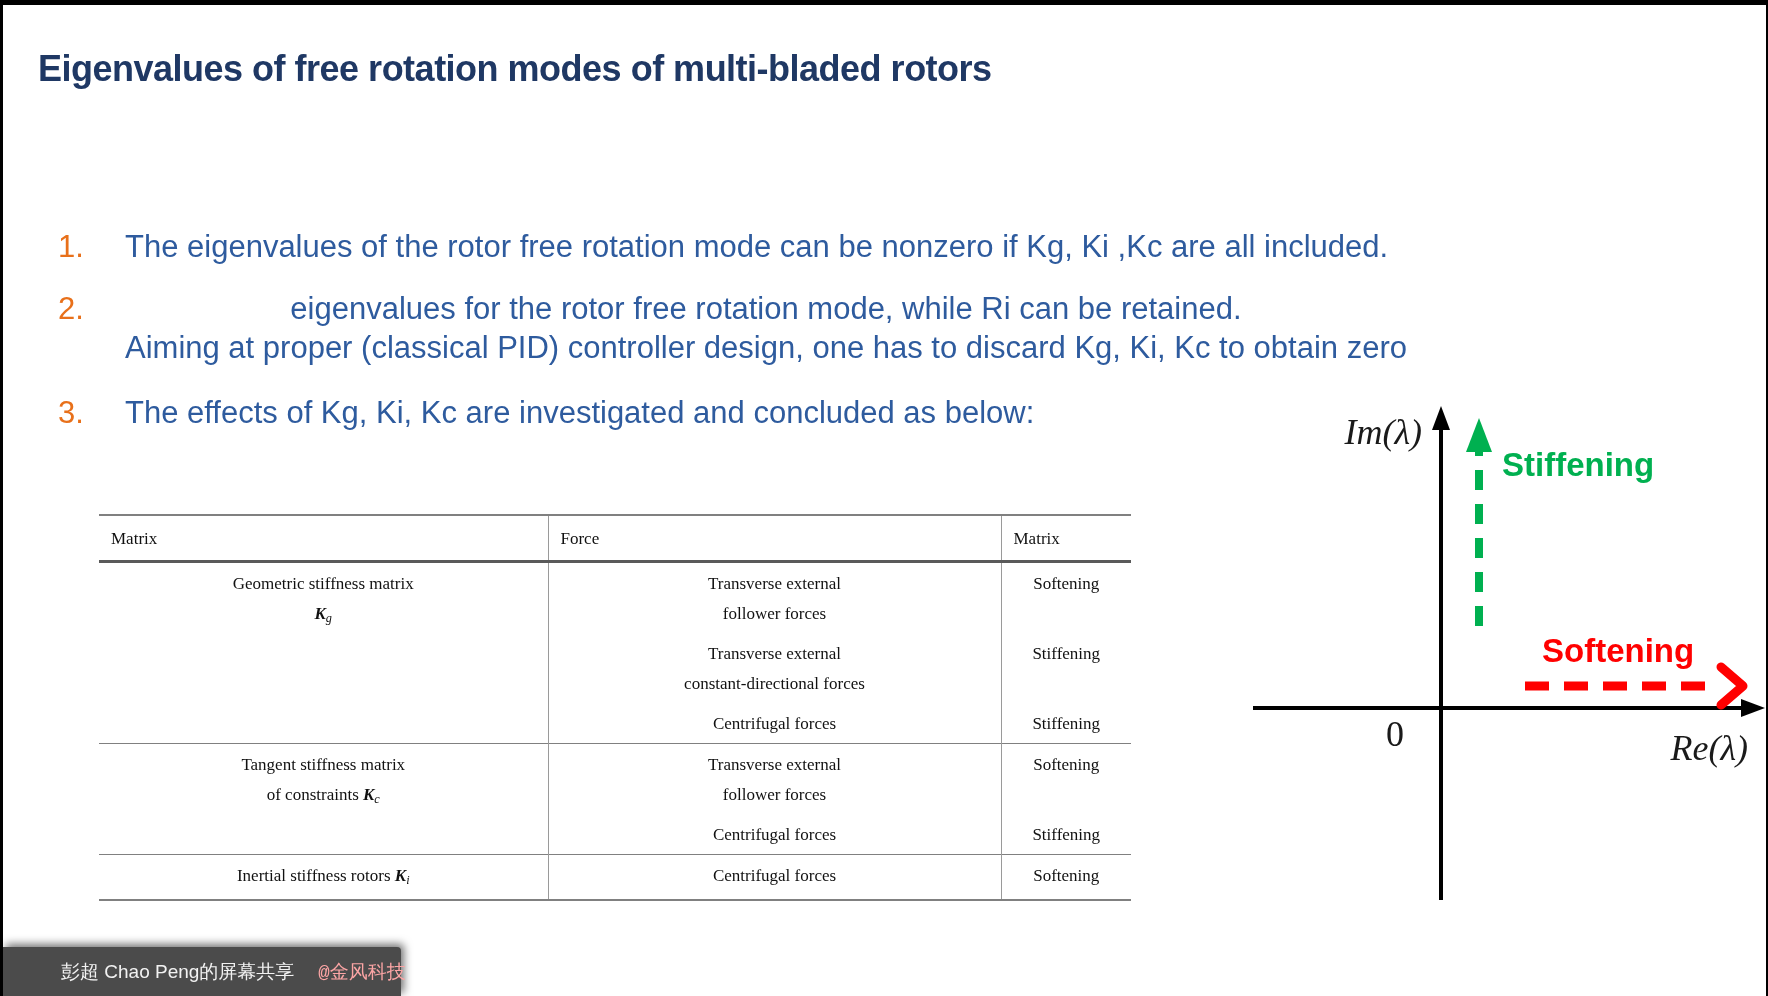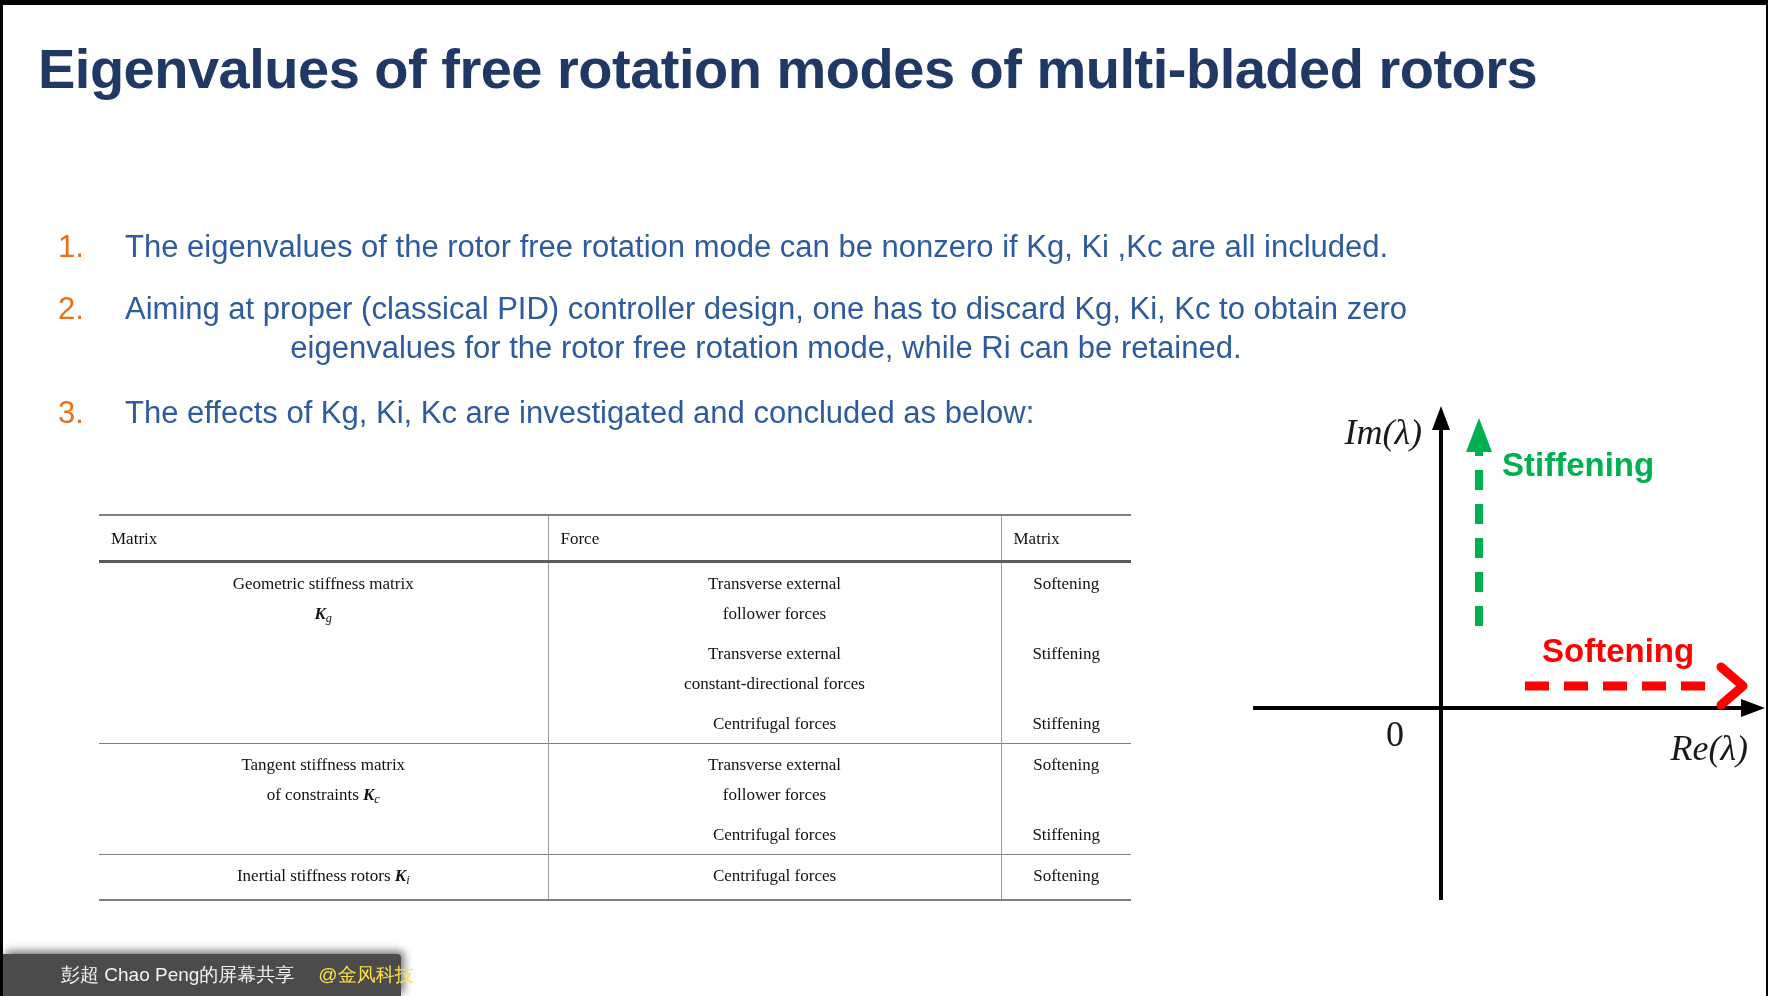--- a/index.html
+++ b/index.html
@@ -1,20 +1,20 @@
 <!DOCTYPE html>
 <html><head>
 <meta charset="utf-8">
 <style>
   html,body{margin:0;padding:0;background:#000;}
   .page{position:relative;width:1768px;height:996px;background:#000;overflow:hidden;
         font-family:"Liberation Sans",sans-serif;}
   .slide{position:absolute;left:3px;top:5px;right:2px;bottom:0;background:#ffffff;}
 
-  .title{position:absolute;left:35px;top:28px;font-size:56px;line-height:72px;
+  .title{position:absolute;left:35px;top:28px;font-size:36px;line-height:72px;
          font-weight:600;letter-spacing:-0.5px;color:#1F3864;white-space:nowrap;text-align:center;}
 
   .conclusions{position:absolute;left:52px;top:148px;font-size:34px;color:#2E5B9E;}
 
   .item{position:absolute;left:55px;display:flex;}
   .item .num{width:42px;flex:0 0 42px;color:#E8701A;font-size:31px;line-height:39px;}
   .item .itext{margin-left:25px;color:#2E5B9E;font-size:31px;line-height:39px;text-align:center;}
   .item-line{white-space:nowrap;}
 
   
@@ -33,21 +33,21 @@
   table.effects tr.group-start td{border-top:1.5px solid #808080;}
   .bi{font-weight:bold;font-style:italic;}
   .sub{font-style:italic;font-size:0.72em;vertical-align:-0.25em;}
 
   
   .diagram{position:absolute;left:1195px;top:393px;width:573px;height:525px;}
   .dg-serif{font-family:"Liberation Serif",serif;}
   .dg-sans{font-family:"Liberation Sans",sans-serif;font-weight:bold;}
 
   
-  .share-bar{position:absolute;left:0;bottom:0;height:42px;width:398px;background:#4B4B4B;
+  .share-bar{position:absolute;left:0;bottom:0;height:49px;width:398px;background:#4B4B4B;
      display:flex;align-items:center;gap:24px;padding:0 12px 0 10px;box-sizing:border-box;
      border-top-right-radius:4px;box-shadow:3px -3px 9px rgba(0,0,0,0.55);
      font-size:19px;color:#f2f2f2;white-space:nowrap;}
   .share-bar .mention{text-decoration:none;}
 </style>
 </head>
 <body>
 
 <div class="page">
   <div class="slide">
@@ -58,22 +58,22 @@
     <div class="item" style="top:222px">
       <span class="num">1.</span>
       <div class="itext">
         <div class="item-line">The eigenvalues of the rotor free rotation mode can be nonzero if Kg, Ki ,Kc are all included.</div>
       </div>
     </div>
 
     <div class="item" style="top:284px">
       <span class="num">2.</span>
       <div class="itext">
+        <div class="item-line">eigenvalues for the rotor free rotation mode, while Ri can be retained.</div>
         <div class="item-line">Aiming at proper (classical PID) controller design, one has to discard Kg, Ki, Kc to obtain zero</div>
-        <div class="item-line">eigenvalues for the rotor free rotation mode, while Ri can be retained.</div>
       </div>
     </div>
 
     <div class="item" style="top:388px">
       <span class="num">3.</span>
       <div class="itext">
         <div class="item-line">The effects of Kg, Ki, Kc are investigated and concluded as below:</div>
       </div>
     </div>
 
@@ -173,17 +173,17 @@
         <line x1="13.5" y1="19" x2="13.5" y2="23" stroke="#c6c6c6" stroke-width="2"></line>
         <line x1="9" y1="23" x2="18" y2="23" stroke="#c6c6c6" stroke-width="2"></line>
         <line x1="4" y1="22" x2="22" y2="3" stroke="#D94040" stroke-width="3"></line>
       </svg>
       <svg width="28" height="24" viewBox="0 0 28 24">
         <rect x="2" y="2" width="24" height="17" rx="3" fill="#e8e8e8"></rect>
         <polygon points="14,5.5 19,11 15.8,11 15.8,15.5 12.2,15.5 12.2,11 9,11" fill="#4B4B4B"></polygon>
         <rect x="10" y="20" width="8" height="3" rx="1.2" fill="#e8e8e8"></rect>
       </svg>
       <span>彭超 Chao Peng的屏幕共享 </span>
-        <a href="#" class="mention" title="@金风科技" style="color: #fde047;">@金风科技</a>
+        <a href="#" class="mention" title="@金风科技" style="color: #fca5a5; font-family: Liberation Mono, monospace;">@金风科技</a>
     </div>
 
   </div>
 </div>
 
 </body></html>

